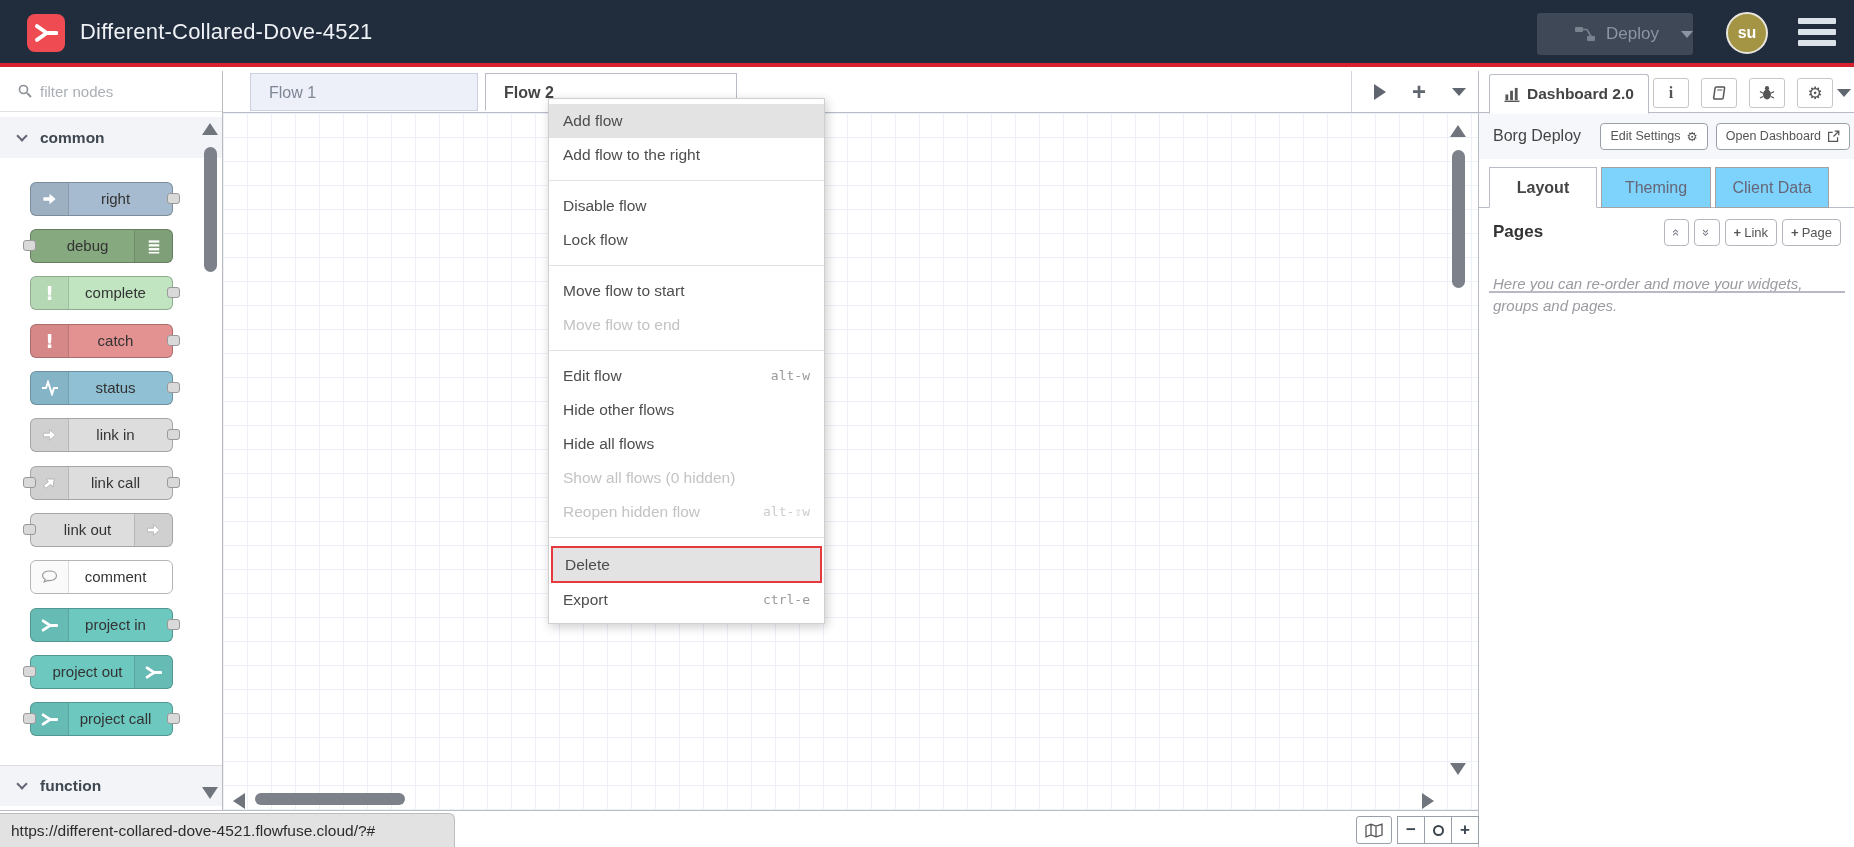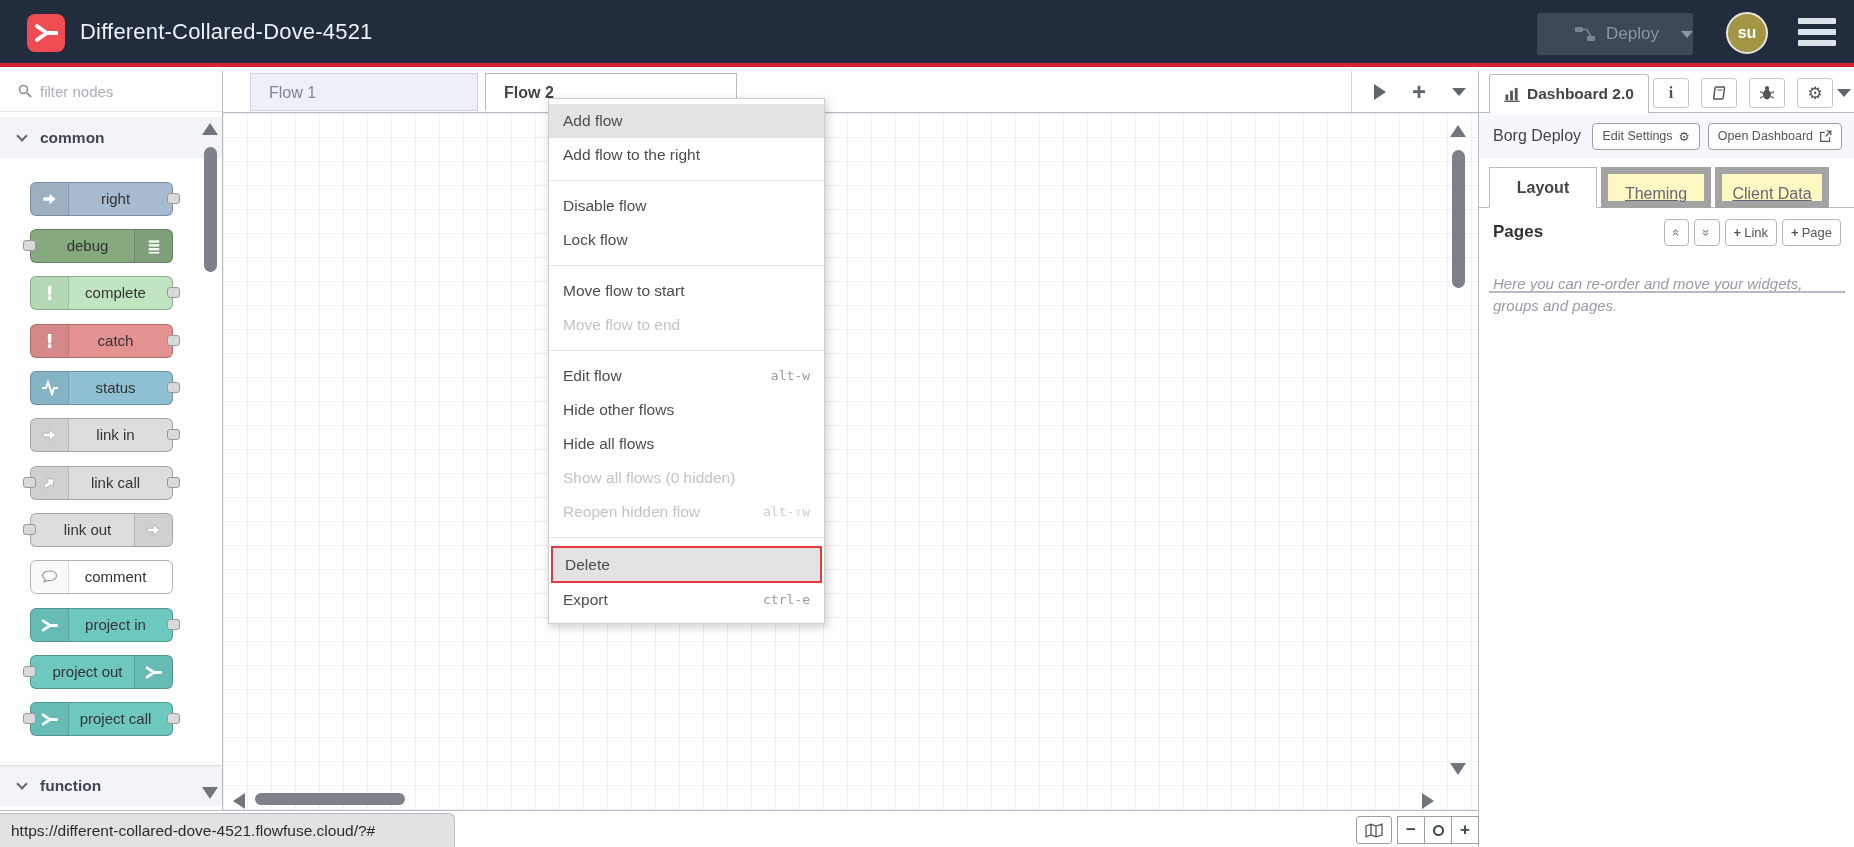--- a/index.html
+++ b/index.html
@@ -100,21 +100,21 @@
                 background:#fff; display:flex; align-items:center; justify-content:center; color:#555; }
   #sb-caret { position:absolute; top:18px; }
   #sb-project-row { position:absolute; left:0; top:42px; width:375px; height:46px; background:#f6f7fb;
                     display:flex; align-items:center; }
   #sb-project-name { font-size:16px; color:#444; margin-left:14px; }
   .sb-minibtn { height:27px; border:1px solid #9aa0a8; border-radius:4px; background:#fff; font-size:12.5px;
                 color:#555; display:flex; align-items:center; gap:6px; padding:0 9px; }
   #sb-tabs2 { position:absolute; left:0; top:96px; width:375px; height:41px; border-bottom:1px solid #b8bcc6; }
   .sb2-tab { position:absolute; top:0; height:41px; line-height:39px; text-align:center; font-size:16px; }
   .sb2-tab.active { background:#fff; border:1px solid #b8bcc6; border-bottom:1px solid #fff; font-weight:bold; color:#444; }
-  .sb2-tab.inactive { background:#fef9c3; border:7px solid #a3a3a3; color:#667;text-decoration:underline; }
+  .sb2-tab.inactive { background:#7dd3fc; border:1px solid #a3a3a3; color:#667; }
   #sb-pages-row { position:absolute; left:14px; top:146px; width:348px; height:30px; display:flex; align-items:center; }
   #sb-pages-title { font-weight:bold; font-size:17px; color:#333; flex:1; }
   .pg-btn { height:27px; border:1px solid #b5b5bd; border-radius:4px; background:#fff; font-size:13px; color:#555;
             display:flex; align-items:center; justify-content:center; margin-left:5px; padding:0 8px; }
   .dbl-chev { font-size:13px; color:#667; display:inline-block; }
   #sb-help { position:absolute; left:14px; top:202px; width:330px; font-style:italic; font-size:15px;
              color:#9a9aa2; line-height:1.45; }
   #sb-divider { position:absolute; left:10px; top:220px; width:356px; border-top:2px solid #b9b9c6; }
 
   
@@ -406,21 +406,21 @@
     <span id="sb-caret" class="caret-gray" style="left:358px;"></span>
   </div>
 
   <div id="sb-project-row">
     <span id="sb-project-name">Borg Deploy</span>
     <span style="flex:1"></span>
     <div class="sb-minibtn">
       <span>Edit Settings</span>
       <span style="font-family:'DejaVu Sans',sans-serif;">⚙</span>
     </div>
-    <div class="sb-minibtn" style="margin:0 12px 0 8px;">
+    <div class="sb-minibtn" style="margin:0 4px 0 8px;">
       <span>Open Dashboard</span>
       <svg width="13" height="13" viewBox="0 0 16 16">
           <g stroke="#555" fill="none" stroke-width="1.5">
             <path d="M7 3H2v11h11V9"></path>
             <path d="M8 8L14.5 1.5M9.5 1.5H14.5V6.5"></path>
           </g>
         </svg>
     </div>
   </div>
 

